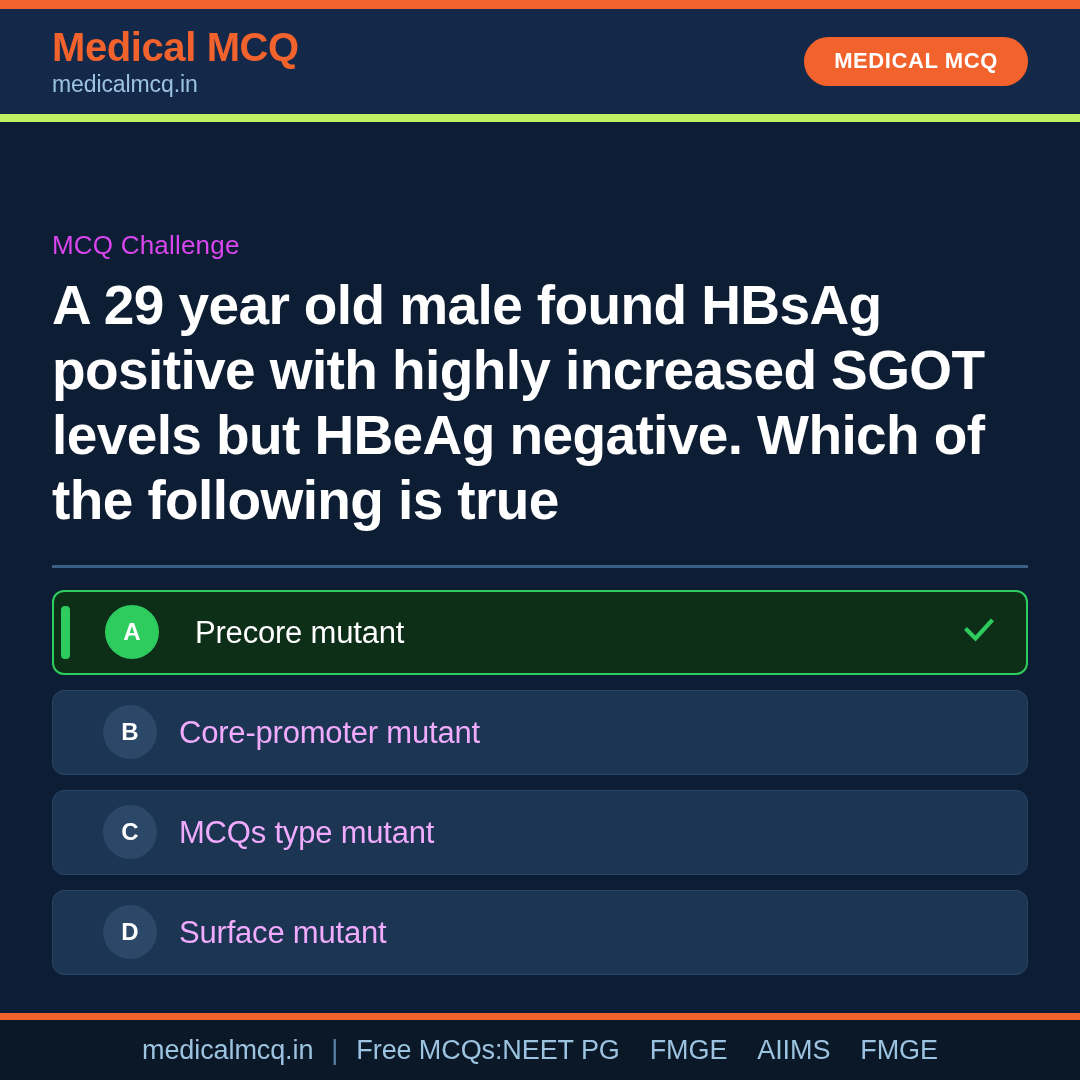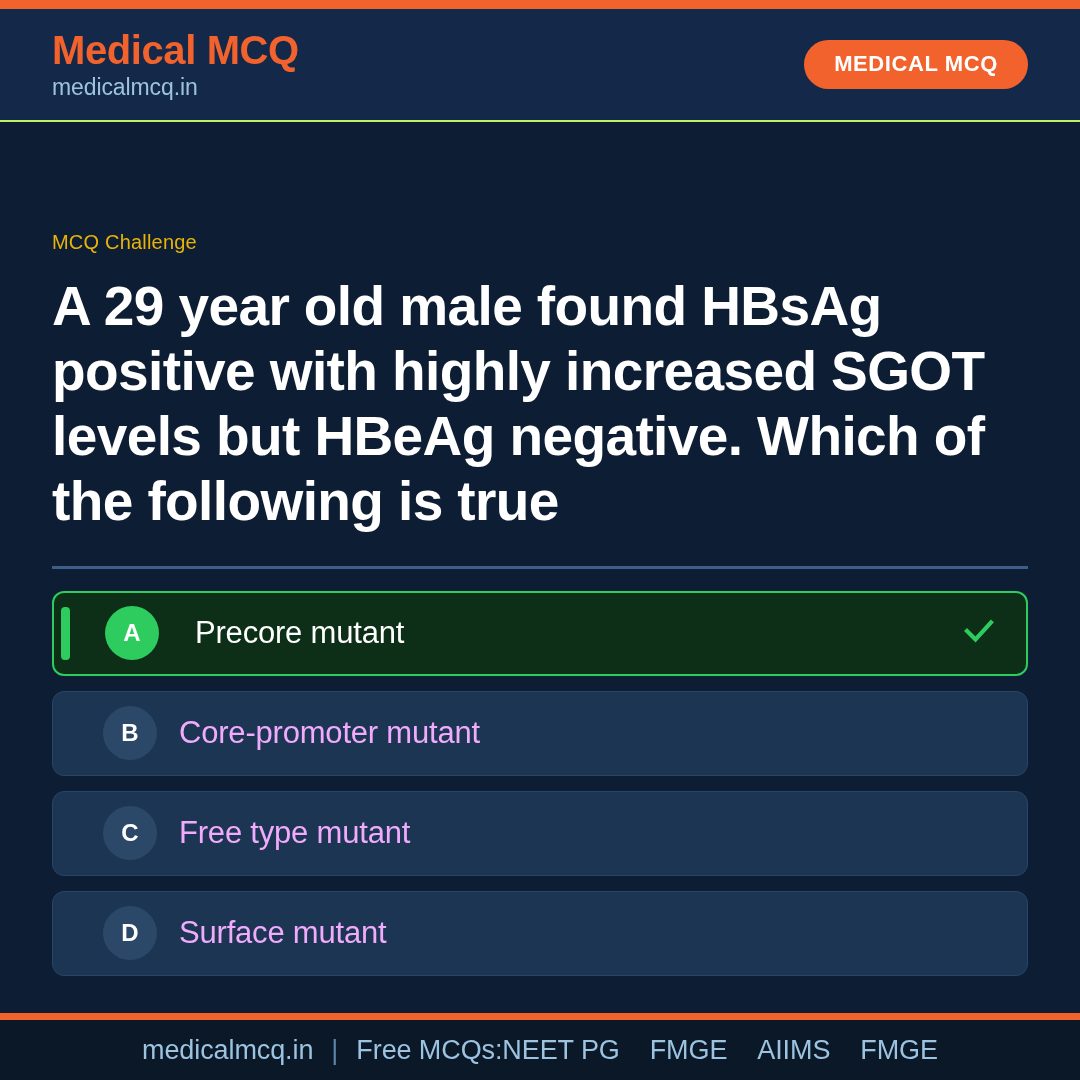--- a/index.html
+++ b/index.html
@@ -36,21 +36,21 @@
   
   .header {
     position: relative;
     flex: 0 0 auto;
     height: 113px;
     background: #14284a;
     display: flex;
     align-items: center;
     justify-content: space-between;
     padding: 0 52px;
-    border-bottom: 2px solid #bef264;
+    border-bottom: 8px solid #bef264;
   }
 
   .brand-block {
     display: flex;
     flex-direction: column;
     justify-content: center;
     gap: 2px;
   }
 
   .brand-title {
@@ -83,24 +83,24 @@
   
   .main {
     flex: 1 1 auto;
     padding: 108px 52px 0 52px;
     display: flex;
     flex-direction: column;
     min-height: 0;
   }
 
   .eyebrow {
-    font-size: 20px;
-    color: #eab308;
+    font-size: 26px;
+    color: #d946ef;
     letter-spacing: 0.2px;
-    margin-bottom: 20px;
+    margin-bottom: 12px;
     line-height: 1.2;
   }
 
   .question {
     font-size: 55px;
     font-weight: bold;
     color: #ffffff;
     line-height: 1.18;
     letter-spacing: -0.6px;
     max-width: 990px;
@@ -275,21 +275,21 @@
       <div class="option">
 
         <div class="opt-badge">B</div>
         <div class="opt-text">Core-promoter mutant</div>
 
       </div>
 
       <div class="option">
 
         <div class="opt-badge">C</div>
-        <div class="opt-text">Free type mutant</div>
+        <div class="opt-text">MCQs type mutant</div>
 
       </div>
 
       <div class="option">
 
         <div class="opt-badge">D</div>
         <div class="opt-text">Surface mutant</div>
 
       </div>
 

